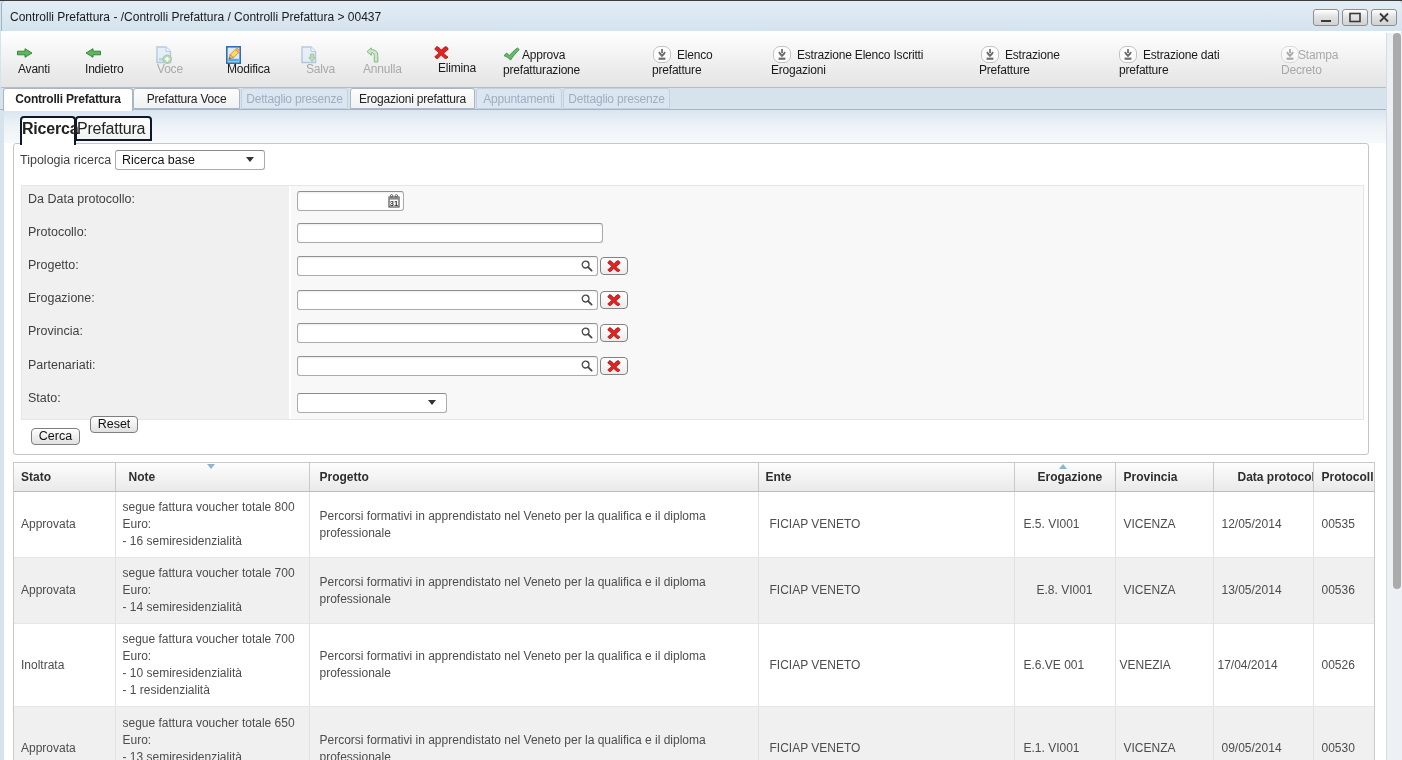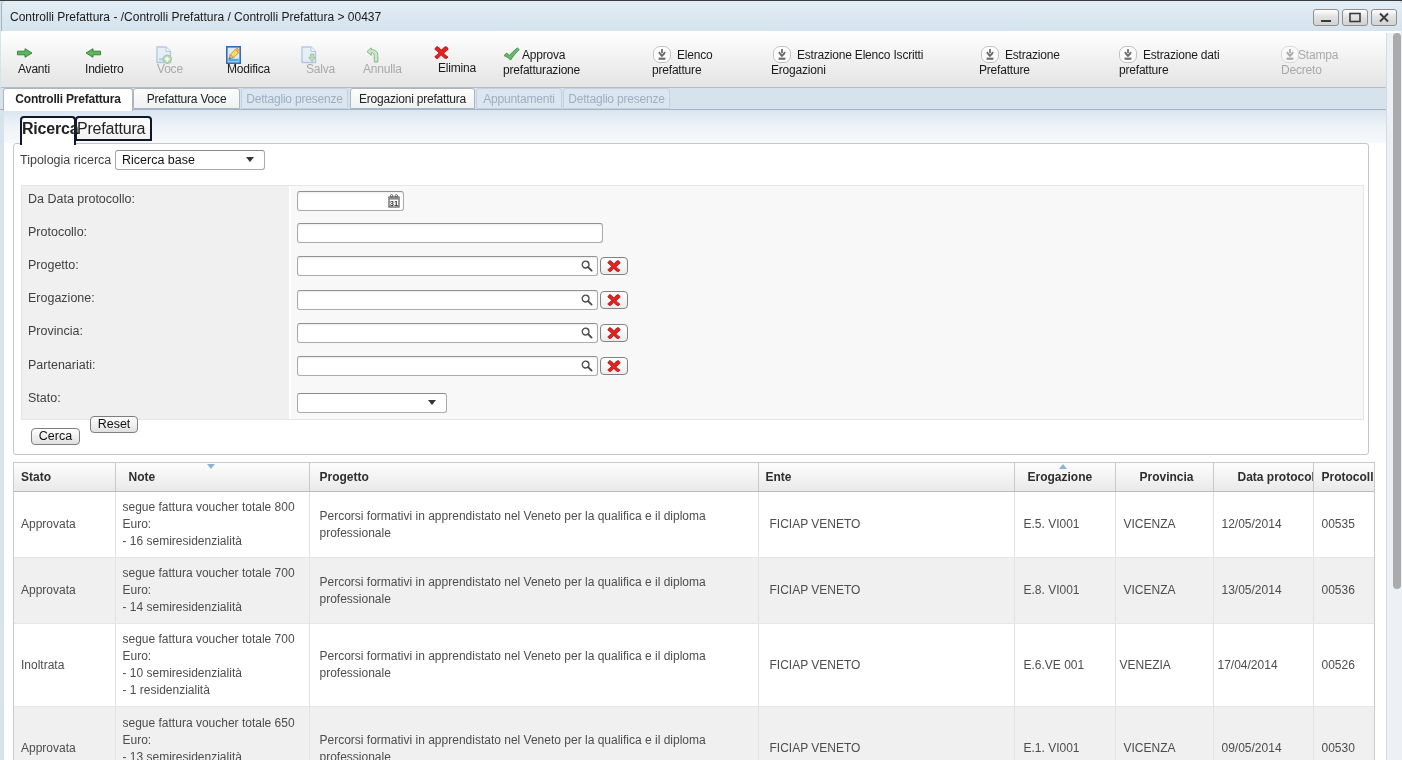--- a/index.html
+++ b/index.html
@@ -258,41 +258,41 @@
           <col style="width:98px">
           <col style="width:100px">
           <col style="width:61px">
         </colgroup>
 <tbody>
           <tr>
             <th>Stato</th>
             <th style="padding-left:13px">Note</th>
             <th style="padding-left:10px">Progetto</th>
             <th style="">Ente</th>
-            <th style="padding-left:13px">Erogazione</th>
-            <th style="padding-left:24px">Provincia</th>
+            <th style="padding-left:23px">Erogazione</th>
+            <th style="padding-left:8px">Provincia</th>
             <th style="padding-left:24px">Data protocollo</th>
             <th style="padding-left:8px">Protocollo</th>
           </tr>
 <tr style="height:66px">
             <td>Approvata</td>
             <td>segue fattura voucher totale 800<br>Euro:<br>- 16 semiresidenzialità</td>
             <td style="padding-left:10px">Percorsi formativi in apprendistato nel Veneto per la qualifica e il diploma<br>professionale</td>
             <td style="padding-left:11px">FICIAP VENETO</td>
             <td style="padding-left:9px">E.5. VI001</td>
             <td style="padding-left:8px">VICENZA</td>
             <td style="padding-left:8px">12/05/2014</td>
             <td style="padding-left:8px">00535</td>
           </tr>
 <tr style="height:66px" class="alt">
             <td>Approvata</td>
             <td>segue fattura voucher totale 700<br>Euro:<br>- 14 semiresidenzialità</td>
             <td style="padding-left:10px">Percorsi formativi in apprendistato nel Veneto per la qualifica e il diploma<br>professionale</td>
             <td style="padding-left:11px">FICIAP VENETO</td>
-            <td style="padding-left:9px">E.8. VI001</td>
+            <td style="padding-left:22px">E.8. VI001</td>
             <td style="padding-left:8px">VICENZA</td>
             <td style="padding-left:8px">13/05/2014</td>
             <td style="padding-left:8px">00536</td>
           </tr>
 <tr style="height:83px">
             <td>Inoltrata</td>
             <td>segue fattura voucher totale 700<br>Euro:<br>- 10 semiresidenzialità<br>- 1 residenzialità</td>
             <td style="padding-left:10px">Percorsi formativi in apprendistato nel Veneto per la qualifica e il diploma<br>professionale</td>
             <td style="padding-left:11px">FICIAP VENETO</td>
             <td style="padding-left:9px">E.6.VE 001</td>

